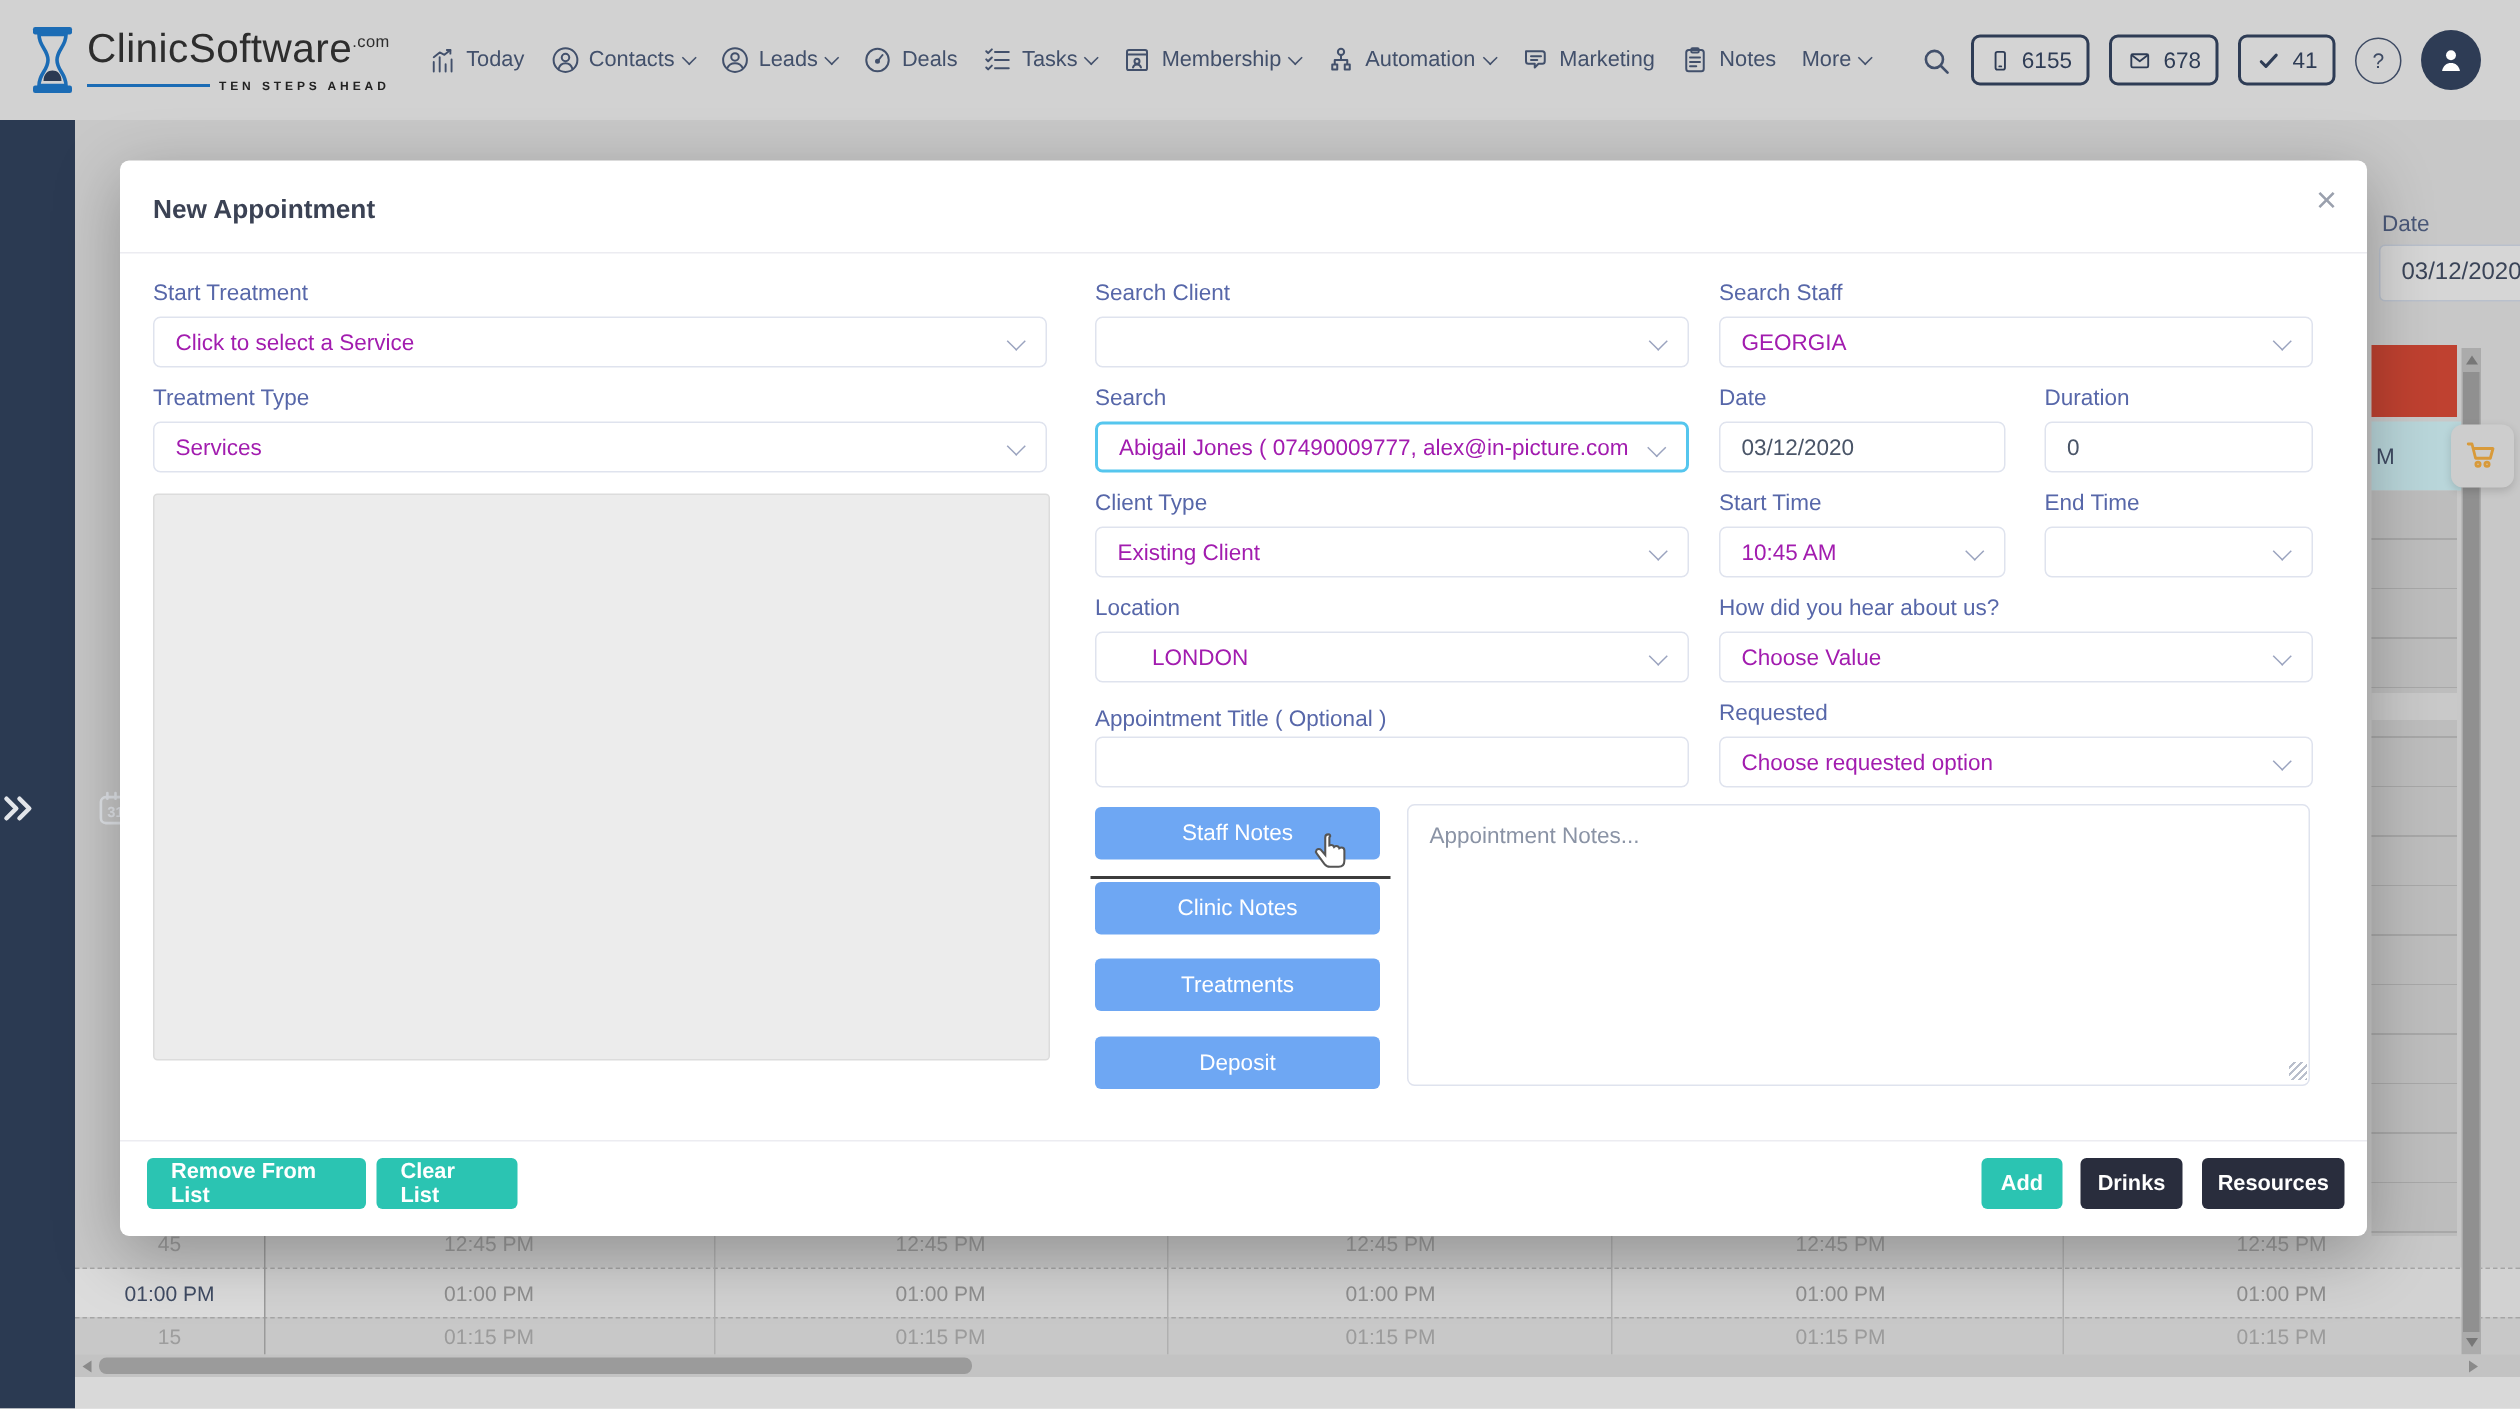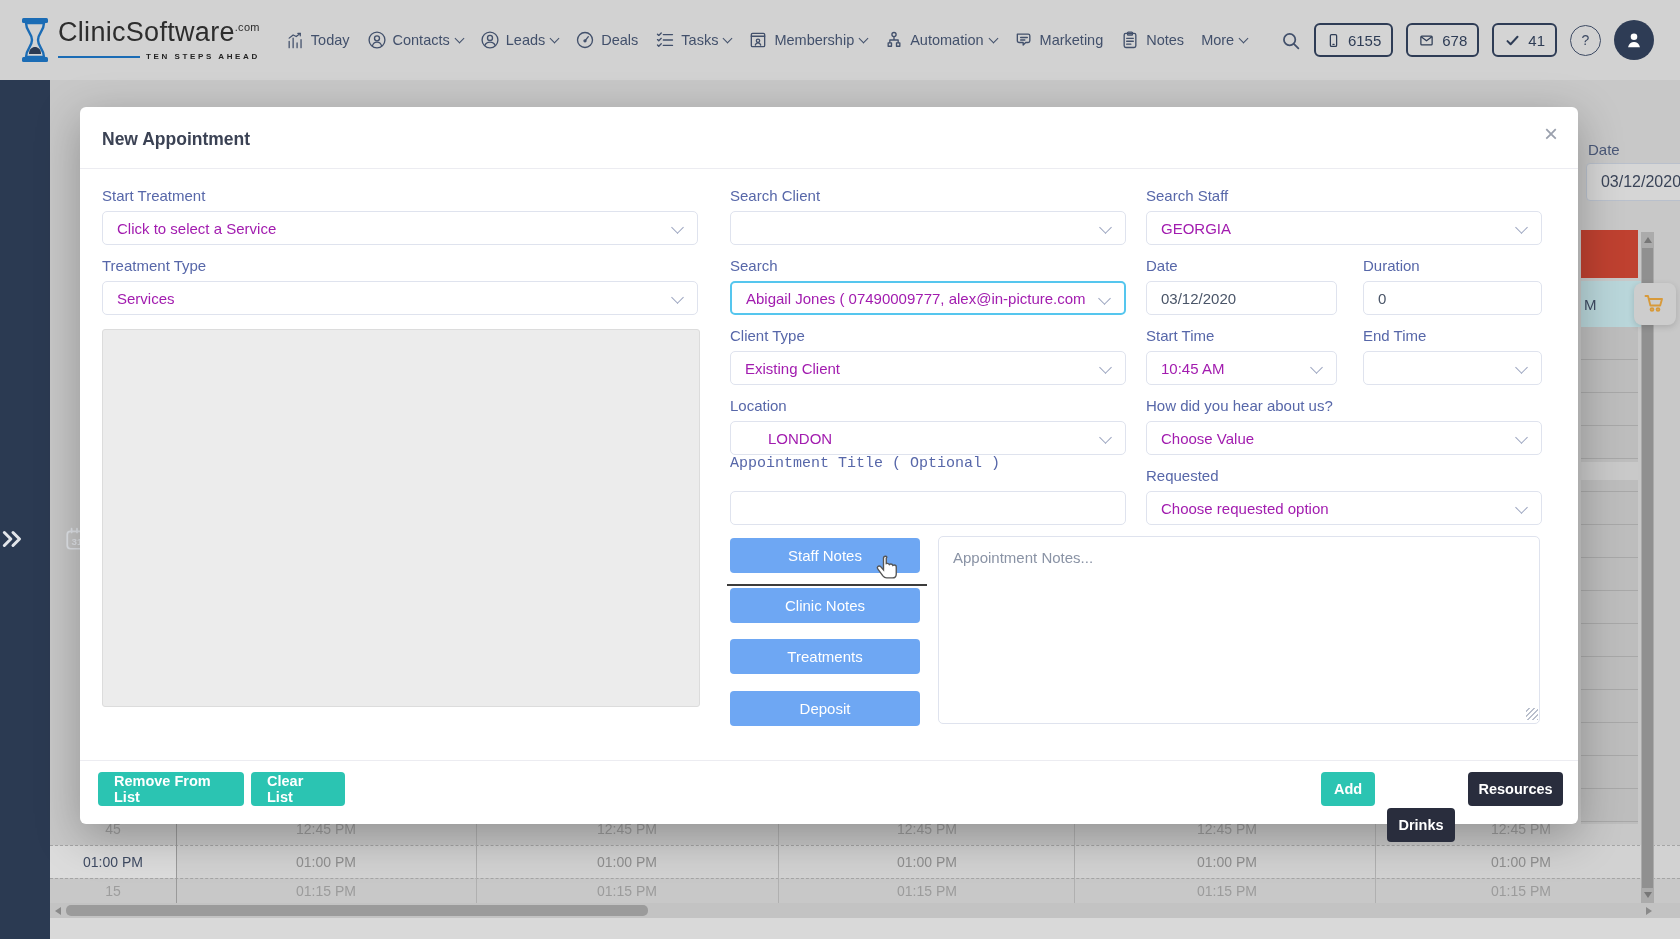--- a/index.html
+++ b/index.html
@@ -397,21 +397,21 @@
   <div class="flabel" style="left:650px;top:220px;">Client Type</div>
   <div class="sel" style="left:650px;top:244px;width:396px;">
     <span>Existing Client</span>
     <span class="chev2"></span>
   </div>
   <div class="flabel" style="left:650px;top:290px;">Location</div>
   <div class="sel" style="left:650px;top:314px;width:396px;padding-left:37px;">
     <span>LONDON</span>
     <span class="chev2"></span>
   </div>
-  <div class="flabel" style="left:650px;top:348px;font-family:Liberation Mono, monospace;">Appointment Title ( Optional )</div>
+  <div class="flabel" style="left:650px;top:364px;">Appointment Title ( Optional )</div>
   <input class="tinput" style="left: 650px; top: 384px; width: 396px;" value="">
 
   <div class="flabel" style="left:1066px;top:80px;">Search Staff</div>
   <div class="sel" style="left:1066px;top:104px;width:396px;">
     <span>GEORGIA</span>
     <span class="chev2"></span>
   </div>
   <div class="flabel" style="left:1066px;top:150px;">Date</div>
   <input class="tinput" style="left: 1066px; top: 174px; width: 191px;" value="03/12/2020">
   <div class="flabel" style="left:1283px;top:150px;">Duration</div>
@@ -445,15 +445,15 @@
   <svg style="position:absolute;left:793px;top:446px;z-index:12;" width="30" height="34" viewBox="0 0 24 26">
     <path d="M10 2c-.9 0-1.6.7-1.6 1.6V13l-2.3-2.7c-.6-.7-1.7-.7-2.3 0-.4.5-.4 1.3 0 1.8l4.1 5.6c.7.9 1.6 1.6 3 1.6h4.6c2 0 3.1-1.2 3.1-3.2v-5.5c0-.9-.7-1.6-1.6-1.6-.4 0-.8.2-1.1.4-.2-.7-.8-1.2-1.6-1.2-.5 0-.9.2-1.2.5-.3-.6-.9-1-1.6-1-.3 0-.6.1-.9.2V3.6C11.6 2.7 10.9 2 10 2z" fill="#ffffff" stroke="#555" stroke-width="1.1"></path>
   </svg>
   <textarea class="notes" placeholder="Appointment Notes..." style=""></textarea>
   <div class="grip"></div>
 
   <div class="m-hr2"></div>
   <div class="tealbtn" style="left:18px;width:146px;">Remove From List</div>
   <div class="tealbtn" style="left:171px;width:94px;">Clear List</div>
   <div class="tealbtn" style="left:1241px;width:54px;">Add</div>
-  <div class="darkbtn" style="left:1307px;width:68px;margin-top:36px;">Drinks</div>
+  <div class="darkbtn" style="left:1307px;width:68px;">Drinks</div>
   <div class="darkbtn" style="left:1388px;width:95px;">Resources</div>
 </div>
 
 </body></html>

